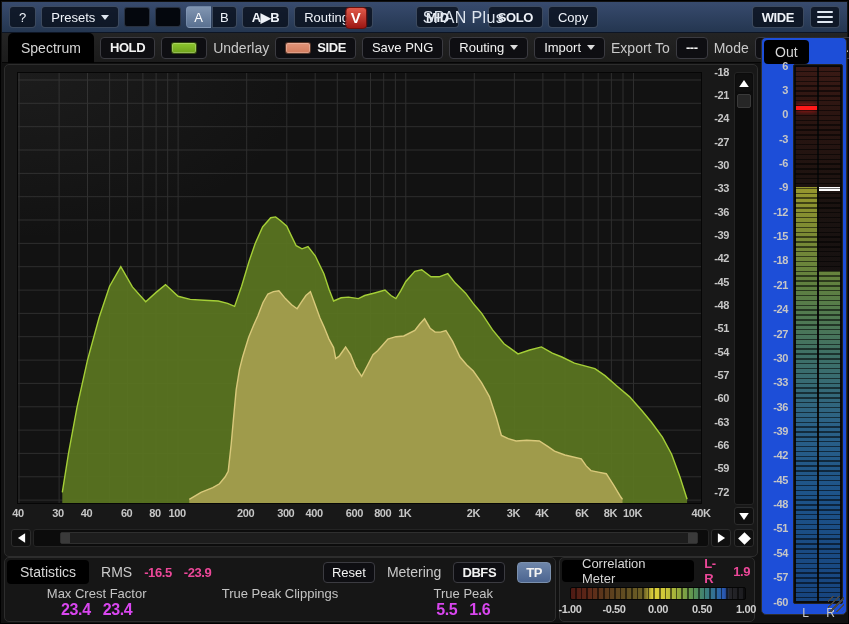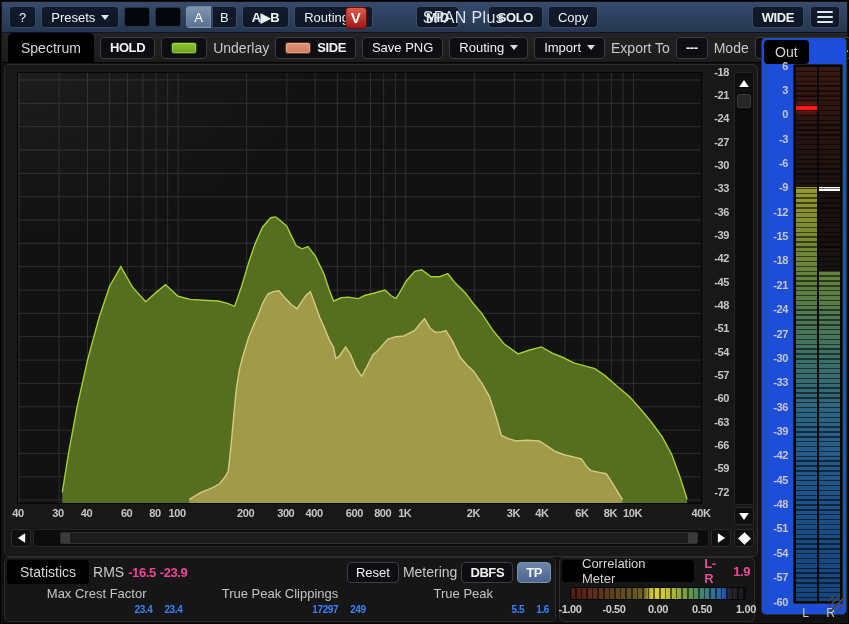--- a/index.html
+++ b/index.html
@@ -87,30 +87,30 @@
   .msegs { position:absolute; left:33px; top:28px; width:46px; height:536px; pointer-events:none;
     background:repeating-linear-gradient(to bottom, rgba(0,0,0,.55) 0 1.4px, transparent 1.4px 4.87px); }
   .lr { position:absolute; left:31px; top:568px; width:50px; display:flex; color:#c9c9c9; font-size:12px; }
   .lr span { flex:1; text-align:center; }
   .grip { position:absolute; right:2px; bottom:2px; width:16px; height:16px; border-bottom-right-radius:4px;
     background:repeating-linear-gradient(135deg, transparent 0 3px, #474747 3px 4.5px); }
 
   
   .stats-panel { position:absolute; left:3px; top:556px; width:552px; height:65px;
     background:#161616; border:1px solid #2d2d2d; border-radius:5px; }
-  .stats-head { position:absolute; left:2px; top:2px; right:4px; height:24px; display:flex; align-items:center; gap:4px; }
+  .stats-head { position:absolute; left:2px; top:2px; right:4px; height:24px; display:flex; align-items:center; gap:12px; }
   .stats-head .tab { height:24px; border-radius:4px; font-size:14px; }
   .stat-val { color:#ec4899; font-size:13px; }
   .btn-sm { height:21px; display:flex; align-items:center; padding:0 8px; background:#0e0e12;
     border:1px solid #3b3b41; border-radius:4px; color:#f2f2f2; font-size:13px; }
   .btn-sm.active { background:linear-gradient(#6e86aa,#4c6590); border-color:#7b90ad; }
   .stats-groups { position:absolute; left:0; top:28px; right:0; height:34px; display:flex; }
   .stat-group { flex:1; text-align:center; }
   .stat-group .lab { color:#c4c4c4; font-size:13px; line-height:16px; }
-  .stat-group .vals { color:#3b82f6; font-size:10px; line-height:16px;text-align:right; }
+  .stat-group .vals { color:#d946ef; font-size:16px; line-height:16px; }
   .stat-group .vals span { margin:0 6px; }
 
   
   .corr-panel { position:absolute; left:558px; top:556px; width:196px; height:65px;
     background:#161616; border:1px solid #2d2d2d; border-radius:5px; }
   .corr-head { position:absolute; left:2px; top:2px; right:4px; height:22px; display:flex; align-items:center; gap:10px; }
   .corr-head .tab { height:22px; border-radius:4px; font-size:13px; padding:0 20px; }
   .corr-bar { position:absolute; left:10px; top:29px; width:176px; height:13px; border:1px solid #050505; border-radius:2px;
     background:linear-gradient(to right,#4e1a14 0%,#5e2818 10%,#5c3a1c 20%,#625022 32%,#6e6226 42%,#ded23b 47%,#cfc738 54%,#93aa3c 62%,#5c9450 70%,#3d7f76 77%,#2f6aa2 84%,#2858b8 88%,#26262b 91%,#1b1b1e 100%); }
   .corr-bar::after { content:""; position:absolute; inset:0;
@@ -392,21 +392,20 @@
           <span class="cd">TP</span>
         </div>
     </div>
     <div class="stats-groups" id="stats-groups">
         <div class="stat-group">
           <div class="lab">Max Crest Factor</div>
                  <div class="vals cd"><span>23.4</span><span>23.4</span></div>
         </div>
         <div class="stat-group">
           <div class="lab">True Peak Clippings</div>
-                 <div class="vals cd"><span>17297</span><span>249</span></div>
         </div>
         <div class="stat-group">
           <div class="lab">True Peak</div>
                  <div class="vals cd"><span>5.5</span><span>1.6</span></div>
         </div>
       </div>
   </div>
 
   <div class="corr-panel">
     <div class="corr-head">

